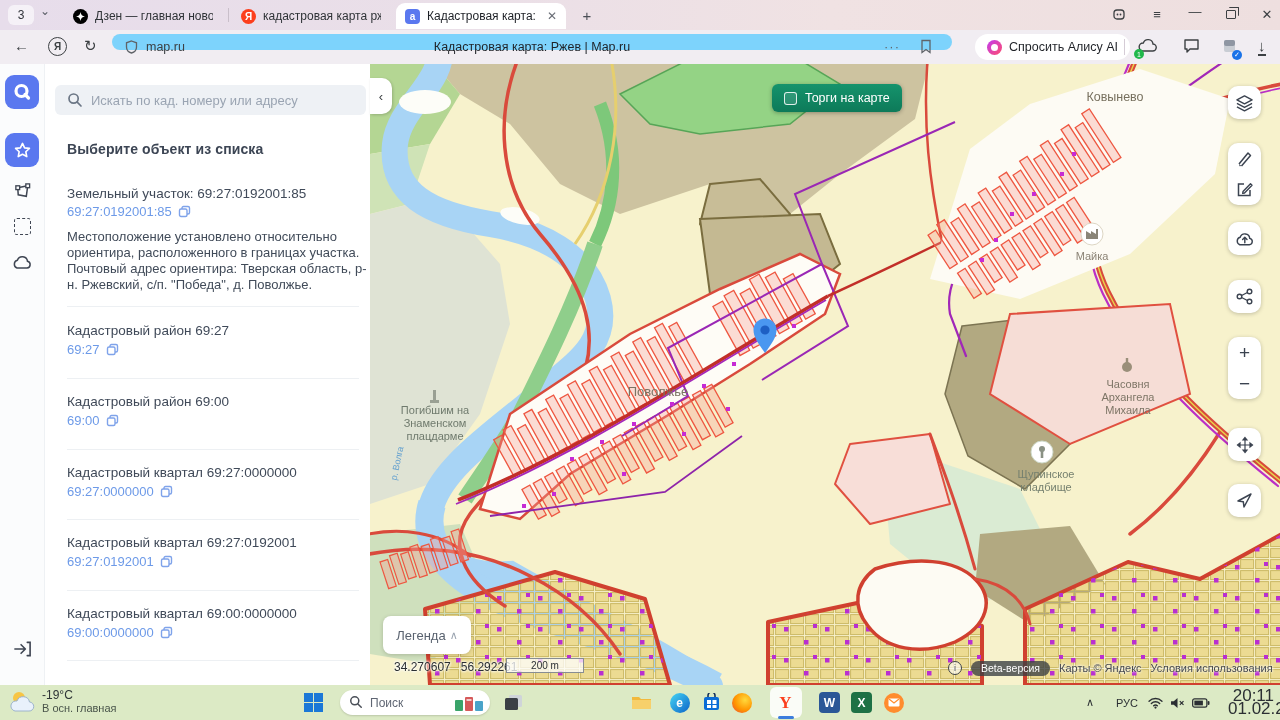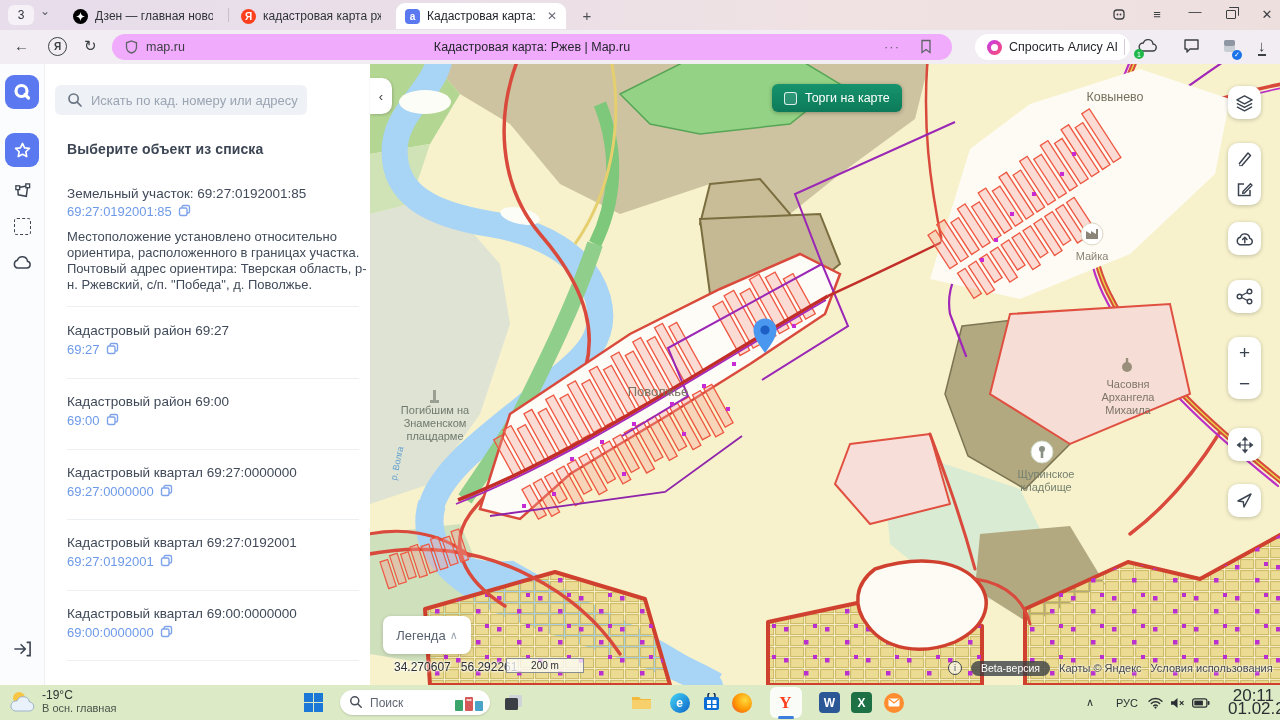--- a/index.html
+++ b/index.html
@@ -27,49 +27,49 @@
     font-size:15px;display:flex;align-items:center;justify-content:center}
   .winctl{position:absolute;top:7px;font-size:13px;color:#3c4043;width:18px;text-align:center}
   .restore{position:absolute;top:10px;width:10px;height:9px;border:1.3px solid #3c4043;border-radius:1px}
   .restore:before{content:"";position:absolute;left:2px;top:-4px;width:9px;height:8px;border:1.3px solid #3c4043;border-left:none;border-bottom:none;border-radius:1px}
 
   
   #toolbar{position:absolute;left:0;top:30px;width:1280px;height:34px;background:#f1edf2}
   .tbico{position:absolute;top:7px;font-size:15px;color:#3c4043}
   .yacircle{position:absolute;left:48px;top:7px;width:19px;height:19px;border:1.6px solid #3c4043;border-radius:50%;
     font-size:10px;color:#3c4043;display:flex;align-items:center;justify-content:center;font-weight:bold}
-  #addr{position:absolute;left:112px;top:4px;width:840px;height:26px;background:#f0abfc;border-radius:14px}
+  #addr{position:absolute;left:112px;top:4px;width:840px;height:16px;background:#7dd3fc;border-radius:14px}
   #addr .shield{position:absolute;left:13px;top:6px}
   #addr .url{position:absolute;left:34px;top:6px;font-size:12.5px;color:#3c4043}
   #addr .ptitle{position:absolute;left:0;right:0;top:6px;text-align:center;font-size:12.5px;color:#1f2227}
   #addr .dots{position:absolute;right:52px;top:5px;font-size:13px;color:#5f6368;letter-spacing:1px}
   .alice{position:absolute;left:975px;top:4px;height:26px;border-radius:14px;background:#fff;display:flex;
     align-items:center;gap:7px;padding:11px 12px;font-size:12.5px;color:#1f2227}
   .alice-ic{width:15px;height:15px;border-radius:50%;background:linear-gradient(135deg,#c13bf0,#ff4d6d);position:relative}
   .alice-ic:before{content:"";position:absolute;left:4px;top:4px;width:7px;height:7px;border-radius:50%;background:#fff}
   .tbdiv{position:absolute;left:1124px;top:9px;width:1px;height:16px;background:#d5ccd6}
   .badge-g{position:absolute;left:-4px;bottom:-3px;width:10px;height:10px;border-radius:50%;background:#21b84b;
     color:#fff;font-size:7px;display:flex;align-items:center;justify-content:center}
   .badge-b{position:absolute;right:-4px;bottom:-3px;width:10px;height:10px;border-radius:50%;background:#1a73e8;
     color:#fff;font-size:7px;display:flex;align-items:center;justify-content:center}
 
   
   #content{position:absolute;left:0;top:64px;width:1280px;height:621px;background:#fff}
   #rail{position:absolute;left:0;top:0;width:45px;height:621px;background:#fbfcfd;border-right:1px solid #eef1f4}
   .railbtn{position:absolute;left:5px;width:34px;height:34px;border-radius:9px;display:flex;align-items:center;justify-content:center}
   .railbtn.blue{background:#5a78ef}
   #panel{position:absolute;left:45px;top:0;width:325px;height:621px;background:#fff}
-  #search{position:absolute;left:10px;top:21px;width:252px;height:30px;background:#eef1f5;border-radius:6px}
+  #search{position:absolute;left:10px;top:21px;width:311px;height:30px;background:#eef1f5;border-radius:6px}
   #search input{position:absolute;left:36px;top:0;width:255px;height:30px;border:none;background:transparent;outline:none;
     font-size:13px;color:#3c4554;font-family:"Liberation Sans",sans-serif}
   #search input::placeholder{color:#9aa4b2}
   .ptitle2{position:absolute;left:22px;top:77px;font-size:14px;font-weight:bold;color:#3c4554;letter-spacing:.1px}
   .pclose{position:absolute;left:340px;top:74px;font-size:15px;color:#c3cad3}
   .itit{position:absolute;left:22px;font-size:13.5px;color:#404a59}
-  .icode{position:absolute;left:22px;font-size:13px;color:#6d9ae8;display:flex;gap:6px}
+  .icode{position:absolute;left:22px;font-size:13px;color:#6d9ae8;display:flex;align-items:center;gap:6px}
   .idesc{position:absolute;left:22px;width:300px;font-size:13px;color:#414b59;line-height:16px}
   .divider{position:absolute;left:22px;width:292px;height:1px;background:#edf0f3}
 
   
   #map{position:absolute;left:370px;top:0;width:910px;height:621px;overflow:hidden;background:#f7f2cc}
   #collapse{position:absolute;left:370px;top:14px;width:22px;height:36px;background:#fff;border-radius:0 10px 10px 0;
     box-shadow:1px 1px 3px rgba(0,0,0,.18);display:flex;align-items:center;justify-content:center;font-size:13px;color:#3c4043}
   #auction{position:absolute;left:772px;top:20px;height:28px;border-radius:6px;display:flex;align-items:center;gap:8px;
     padding:0 12px;background:linear-gradient(180deg,#15936c,#0d7a59);box-shadow:0 1px 4px rgba(0,0,0,.3);
     color:#fff;font-size:12.5px}

